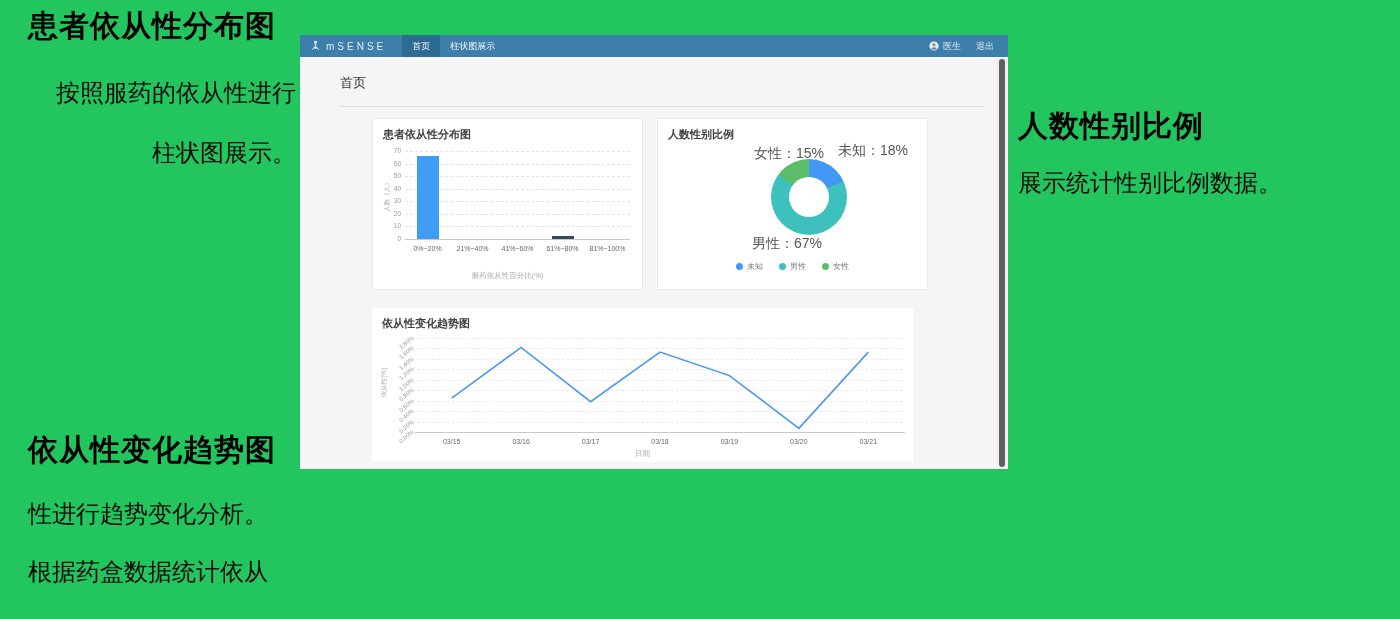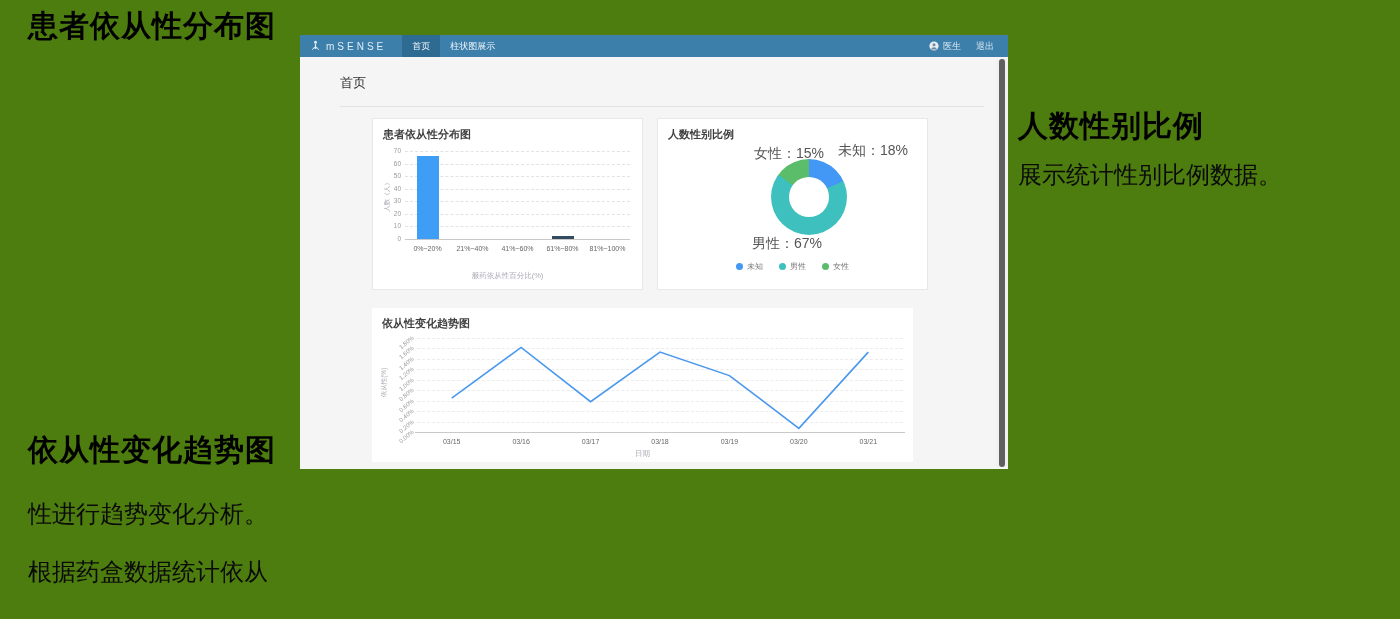--- a/index.html
+++ b/index.html
@@ -1,30 +1,30 @@
 <!DOCTYPE html>
 <html><head>
 <meta charset="utf-8">
 <style>
   * { margin:0; padding:0; box-sizing:border-box; }
   body { background:#fff; }
-  .canvas { position:relative; width:1400px; height:619px; background:#4d7c0f;
+  .canvas { position:relative; width:1400px; height:619px; background:#22c55e;
             font-family:"Liberation Sans", sans-serif; overflow:hidden; }
 
   
   .ann { position:absolute; color:#000; }
   .ann-title { font-size:30px; font-weight:bold; color:#000; letter-spacing:1px; }
   .ann-body  { font-size:24px; color:#0a0a0a; }
   .ann-body span { display:block; }
   .ann-lt { left:28px; top:6px;  width:268px; }
   .ann-lt .ann-body { margin-top:16px; text-align:right; line-height:60px; }
   .ann-lb { left:28px; top:430px; width:272px; }
   .ann-lb .ann-body { margin-top:14px; text-align:left; line-height:58px; }
   .ann-r  { left:1018px; top:106px; width:310px; }
-  .ann-r  .ann-body { margin-top:8px; line-height:40px; }
+  .ann-r  .ann-body { margin-top:16px; line-height:40px; }
 
   
   .browser { position:absolute; left:300px; top:35px; width:708px; height:434px;
              background:#f5f5f6; }
   .navbar { position:relative; z-index:2; height:22px; background:#3d7fab;
             display:flex; align-items:stretch; color:#e9f1f7; font-size:9px; }
   .brand { display:flex; align-items:center; gap:5px; padding:0 16px 0 10px;
            font-size:10px; letter-spacing:3px; color:#e2ecf4; }
   .tab { padding:0 10px; display:flex; align-items:center; cursor:pointer; color:#eef5fa; }
   .tab.active { background:#2e6b92; }
@@ -70,20 +70,24 @@
 
   svg.lineplot { position:absolute; overflow:visible; }
 </style>
 </head>
 <body>
 
 <div class="canvas">
 
   <div class="ann ann-lt">
     <div class="ann-title">患者依从性分布图</div>
+    <div class="ann-body">
+      <span>按照服药的依从性进行</span>
+      <span>柱状图展示。</span>
+    </div>
   </div>
 
   <div class="ann ann-lb">
     <div class="ann-title">依从性变化趋势图</div>
     <div class="ann-body">
       <span>性进行趋势变化分析。</span>
       <span>根据药盒数据统计依从</span>
     </div>
   </div>
 

